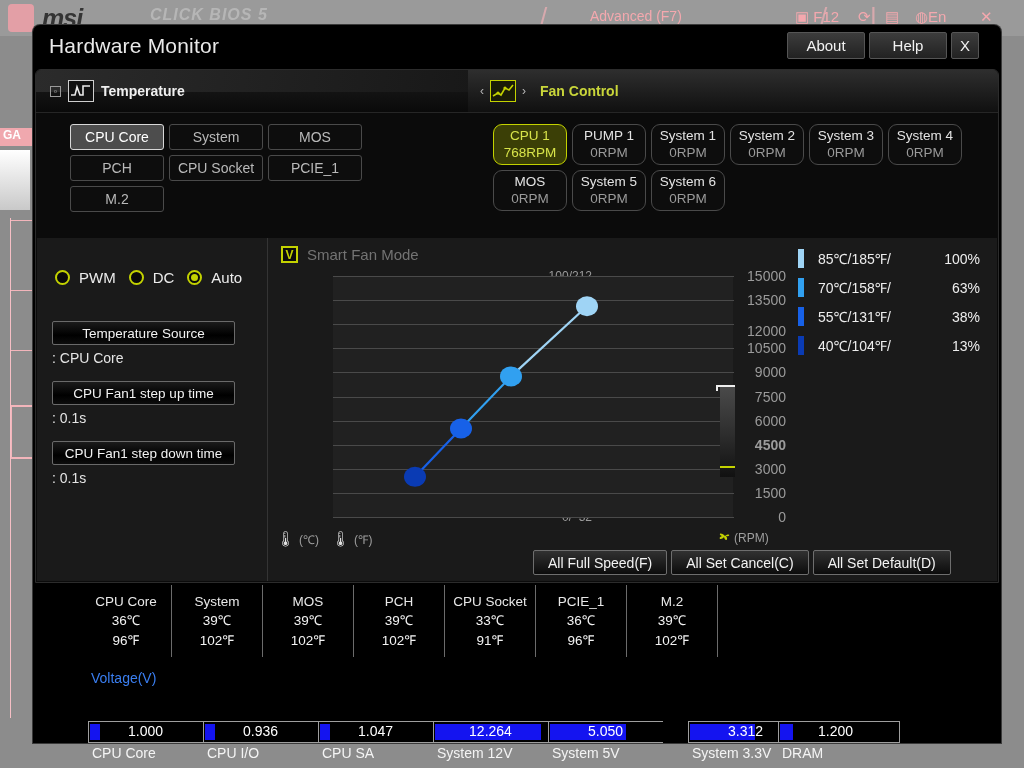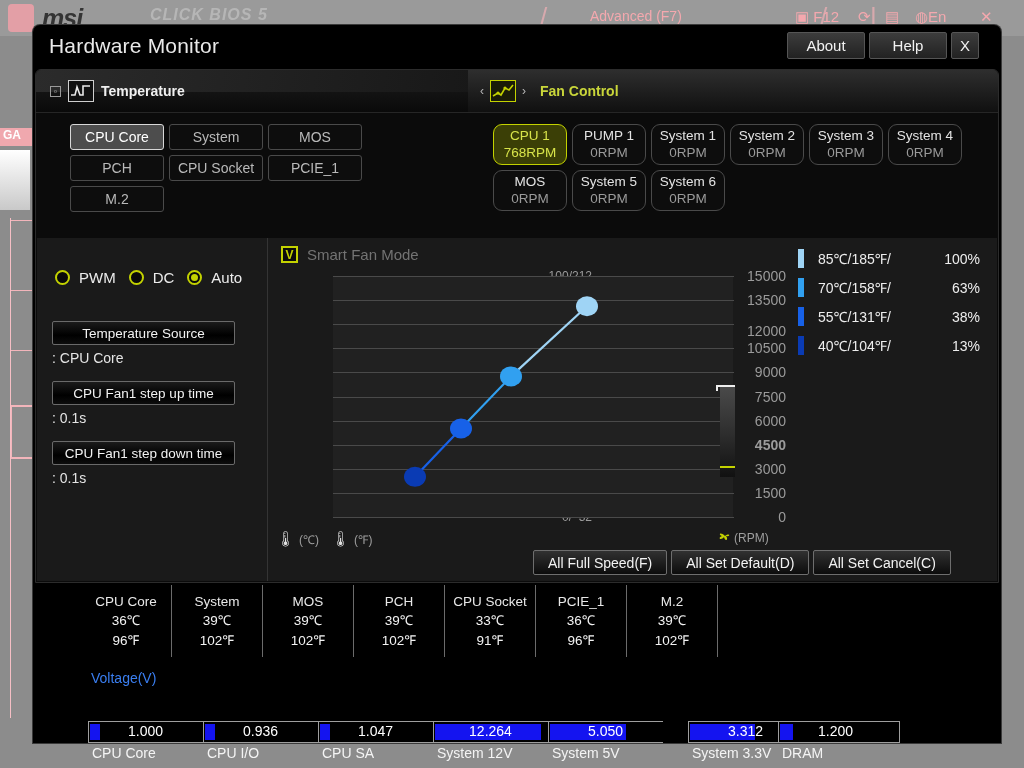--- a/index.html
+++ b/index.html
@@ -412,22 +412,22 @@
             </svg>
           </span>
           <span class="unit">(RPM)</span>
         </div>
       </div>
     </div>
   </div>
 
   <div class="allbtns">
     <div class="allbtn">All Full Speed(F)</div>
+    <div class="allbtn">All Set Cancel(C)</div>
     <div class="allbtn">All Set Default(D)</div>
-    <div class="allbtn">All Set Cancel(C)</div>
   </div>
 
   <div class="tempstrip">
     <div class="tspacer"></div>
     <div class="tcell">
       <span class="tname">CPU Core</span>
       <span>36℃</span>
       <span>96℉</span>
     </div>
     <div class="tcell">

